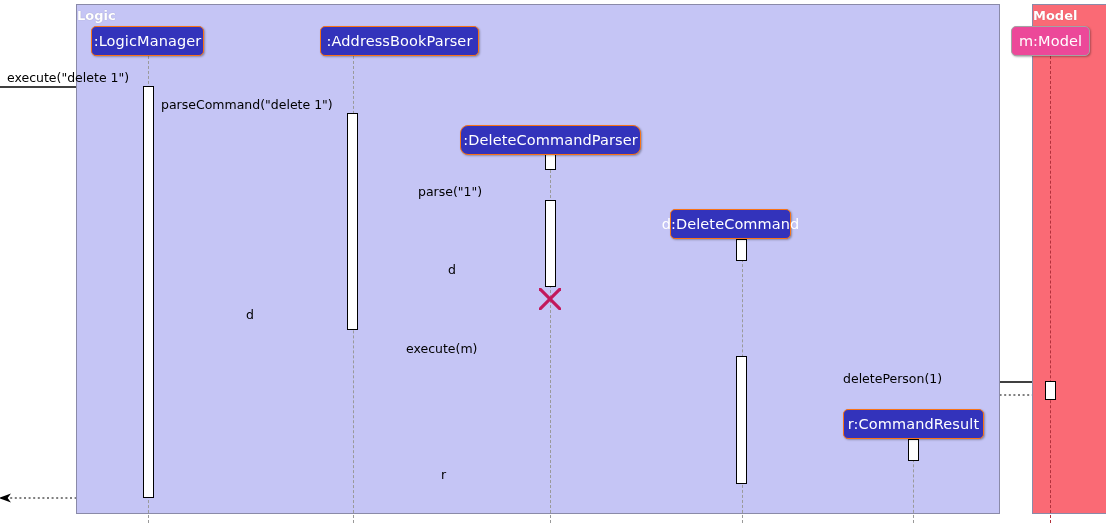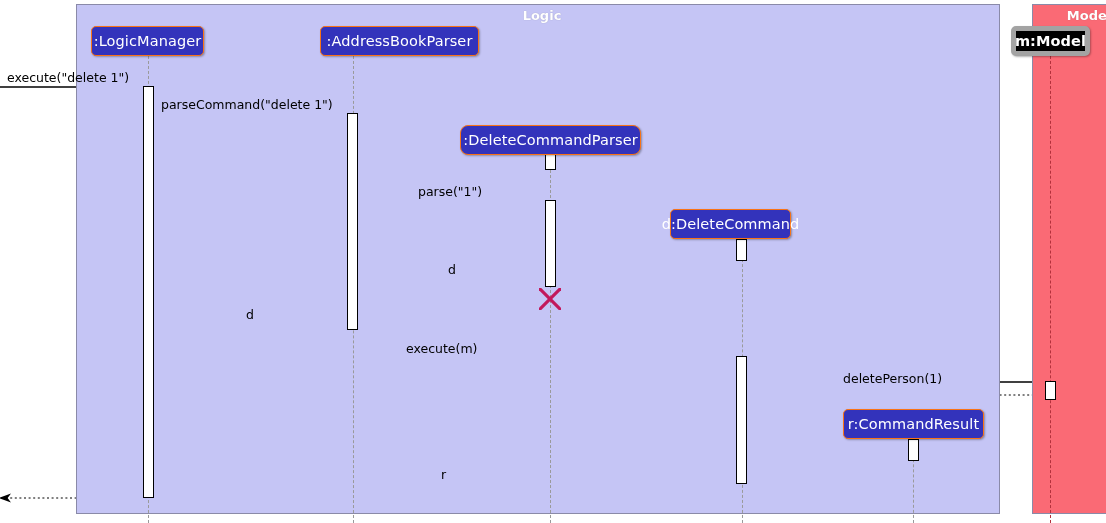--- a/index.html
+++ b/index.html
@@ -15,45 +15,44 @@
   .group-frame {
     position: absolute;
     border: 1px solid #8a8aa8;
   }
   .group-frame.logic { background: #c5c5f5; }
   .group-frame.model { background: #fa6a75; margin-left: 32px; }
   .group-title {
     position: absolute;
     top: 3px;
     width: 100%;
-    text-align: center;
+    text-align: left;
     color: #ffffff;
     font-weight: bold;
     font-size: 13px;
     font-family: "DejaVu Sans", sans-serif;
     text-shadow: 0 0 1px rgba(0,0,0,.25);
     white-space: nowrap;
-    padding-left: 8px;
   }
 
   
   .participant {
     position: absolute;
     border-radius: 5px;
     display: flex;
     align-items: center;
     justify-content: center;
     color: #ffffff;
     font-size: 14.5px;
     white-space: nowrap;
     letter-spacing: .1px;
     box-shadow: 1px 1px 2px rgba(0,0,0,.30);
   }
   .participant.blue { background: #3333bb; border: 1px solid #f97316; }
-  .participant.dark-red { background: #000000; border: 5px solid #a3a3a3; font-weight: bold; }
+  .participant.dark-red { background: #ec4899; border: 1px solid #a3a3a3; }
 
   
   .lifeline {
     position: absolute;
     width: 0;
     border-left: 1px dashed #9a9a9a;
   }
   .lifeline.onred { border-left-color: #b3313c; }
 
   

